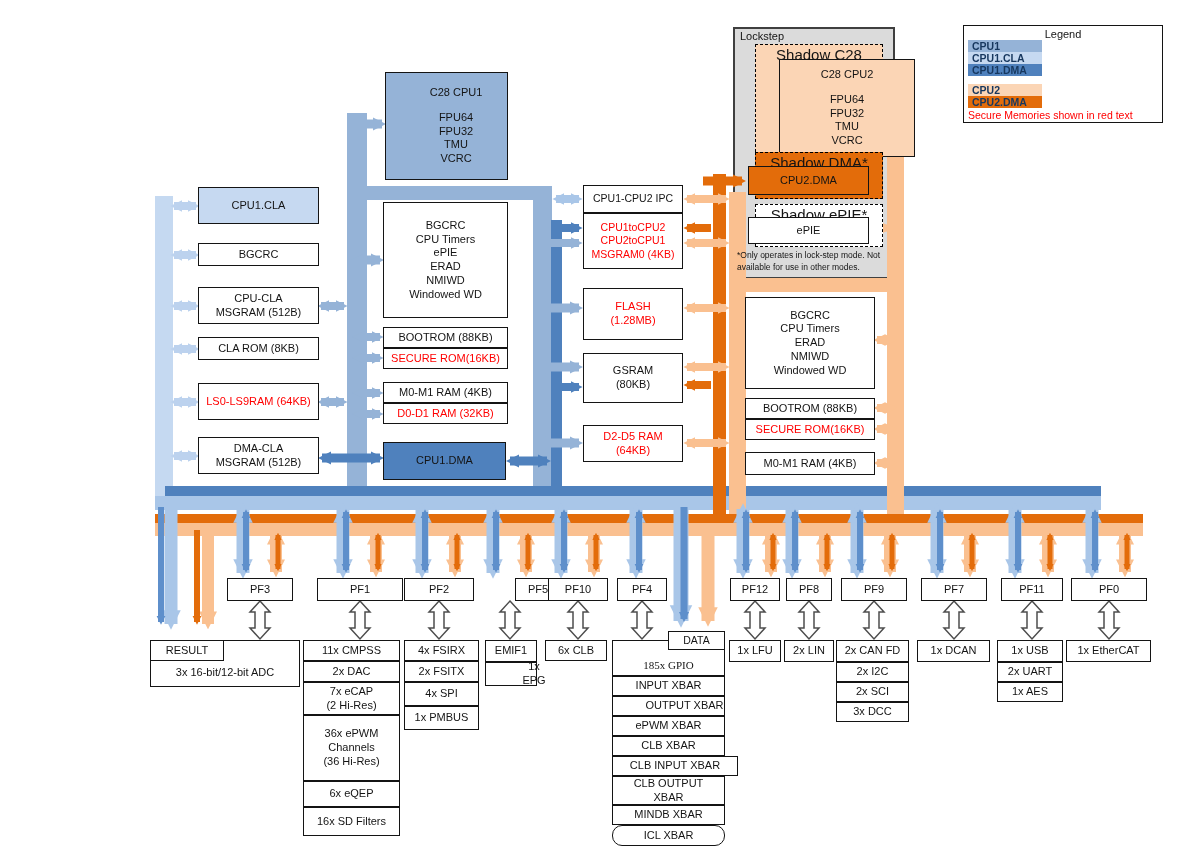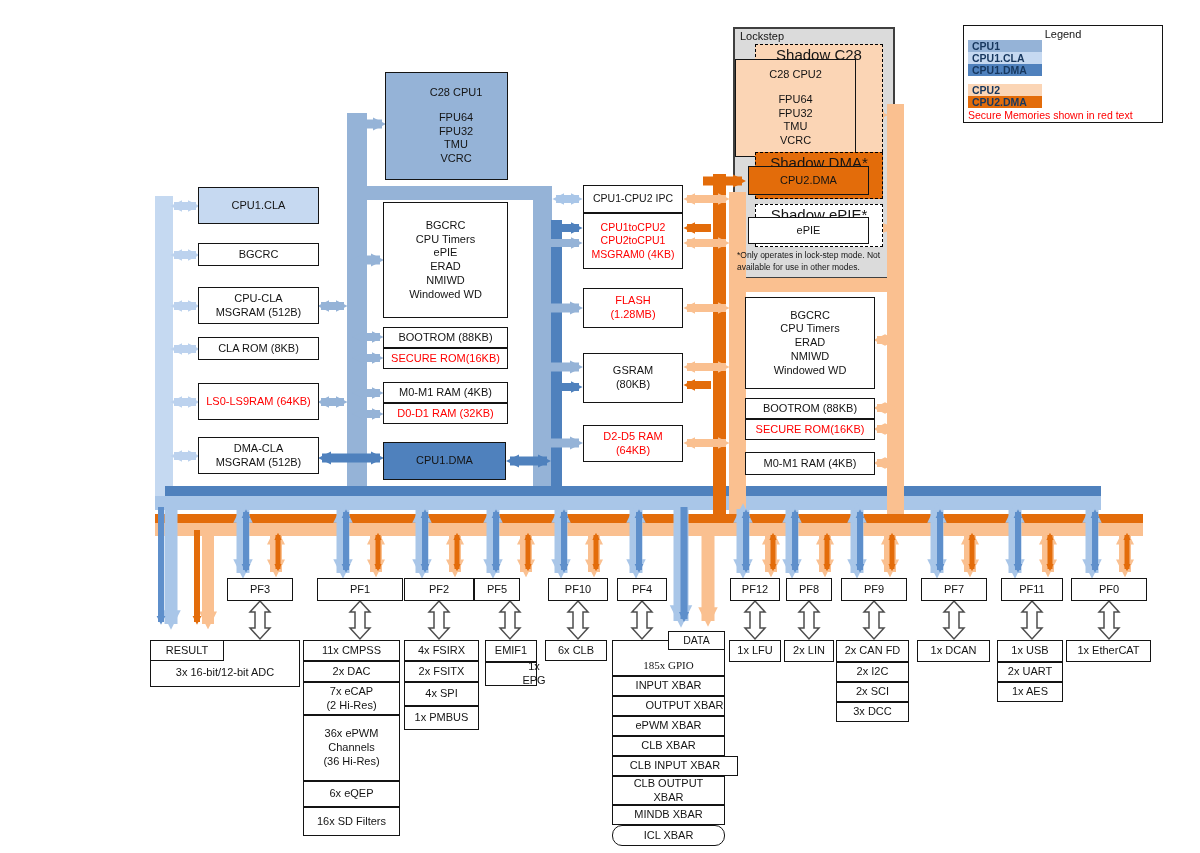--- a/index.html
+++ b/index.html
@@ -239,38 +239,38 @@
   <div class="box" style="left:383px;top:382px;width:125px;height:21px;">M0-M1 RAM (4KB)</div>
   <div class="box red" style="left:383px;top:403px;width:125px;height:21px;">D0-D1 RAM (32KB)</div>
   <div class="box f-dma1" style="left:383px;top:442px;width:123px;height:38px;">CPU1.DMA</div>
 
   <div class="box" style="left:583px;top:185px;width:100px;height:28px;font-size:10.5px;">CPU1-CPU2 IPC</div>
   <div class="box red" style="left:583px;top:213px;width:100px;height:56px;font-size:10.5px;">
     <div>CPU1toCPU2</div>
     <div>CPU2toCPU1</div>
     <div>MSGRAM0 (4KB)</div>
   </div>
-  <div class="box red" style="left:583px;top:288px;width:100px;height:40px;text-align:right;">
+  <div class="box red" style="left:583px;top:288px;width:100px;height:52px;text-align:right;">
     <div>FLASH</div>
     <div>(1.28MB)</div>
   </div>
   <div class="box" style="left:583px;top:353px;width:100px;height:50px;">
     <div>GSRAM</div>
     <div>(80KB)</div>
   </div>
   <div class="box red" style="left:583px;top:425px;width:100px;height:37px;">
     <div>D2-D5 RAM</div>
     <div>(64KB)</div>
   </div>
 
   <div class="plain" style="left:740px;top:30px;font-size:11px;">Lockstep</div>
   <div class="box dashed" style="left:755px;top:44px;width:128px;height:118px;background:#FBD5B5;">
     <div class="dlabel">Shadow C28 CPU*</div>
   </div>
-  <div class="box f-cpu2" style="left:735px;top:59px;width:121px;height:98px;text-align:right;">
+  <div class="box f-cpu2" style="left:779px;top:59px;width:136px;height:98px;text-align:right;">
     <div>C28 CPU2</div>
     <div class="spacer"></div>
     <div>FPU64</div>
     <div>FPU32</div>
     <div>TMU</div>
     <div>VCRC</div>
   </div>
   <div class="box dashed" style="left:755px;top:152px;width:128px;height:47px;background:#E36C0A;">
     <div class="dlabel">Shadow DMA*</div>
   </div>
@@ -301,21 +301,21 @@
   <div class="legend-sw" style="left:968px;top:40px;background:#95B3D7;">CPU1</div>
   <div class="legend-sw" style="left:968px;top:52px;background:#C6D9F1;">CPU1.CLA</div>
   <div class="legend-sw" style="left:968px;top:64px;background:#4F81BD;">CPU1.DMA</div>
   <div class="legend-sw" style="left:968px;top:84px;background:#FBD5B5;">CPU2</div>
   <div class="legend-sw" style="left:968px;top:96px;background:#E36C0A;">CPU2.DMA</div>
   <div class="plain red" style="left:968px;top:109px;font-size:10.5px;">Secure Memories shown in red text</div>
 
   <div class="box" style="left:227px;top:578px;width:66px;height:23px;">PF3</div>
   <div class="box" style="left:317px;top:578px;width:86px;height:23px;">PF1</div>
   <div class="box" style="left:404px;top:578px;width:70px;height:23px;">PF2</div>
-  <div class="box" style="left:474px;top:578px;width:46px;height:23px;">PF5</div>
+  <div class="box" style="left:515px;top:578px;width:46px;height:23px;">PF5</div>
   <div class="box" style="left:548px;top:578px;width:60px;height:23px;">PF10</div>
   <div class="box" style="left:617px;top:578px;width:50px;height:23px;">PF4</div>
   <div class="box" style="left:730px;top:578px;width:50px;height:23px;">PF12</div>
   <div class="box" style="left:786px;top:578px;width:46px;height:23px;">PF8</div>
   <div class="box" style="left:841px;top:578px;width:66px;height:23px;">PF9</div>
   <div class="box" style="left:921px;top:578px;width:66px;height:23px;">PF7</div>
   <div class="box" style="left:1001px;top:578px;width:62px;height:23px;">PF11</div>
   <div class="box" style="left:1071px;top:578px;width:76px;height:23px;">PF0</div>
 
   <div class="box" style="left:150px;top:640px;width:150px;height:47px;justify-content:flex-end;">

